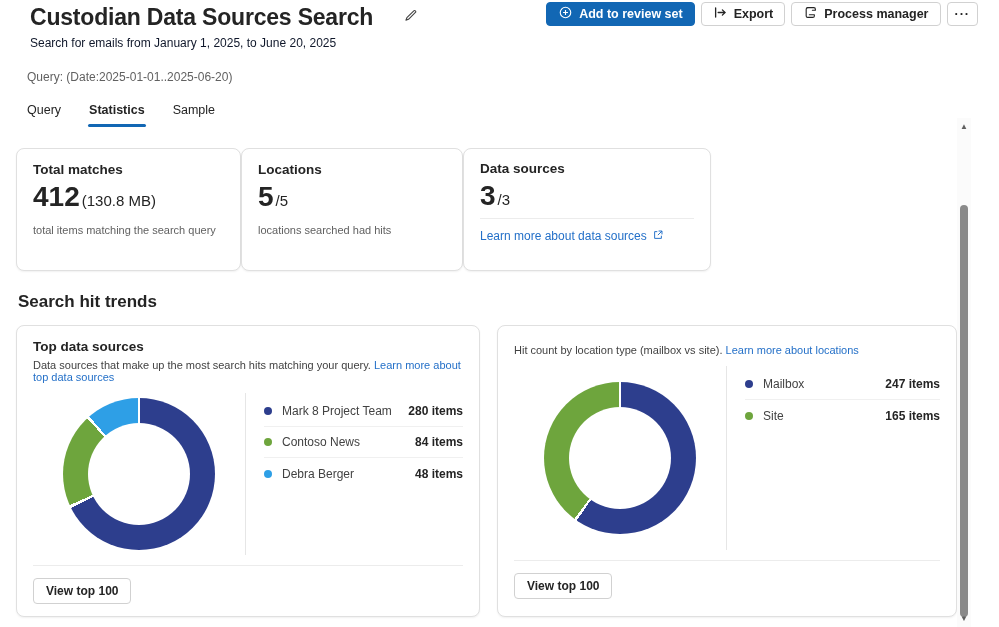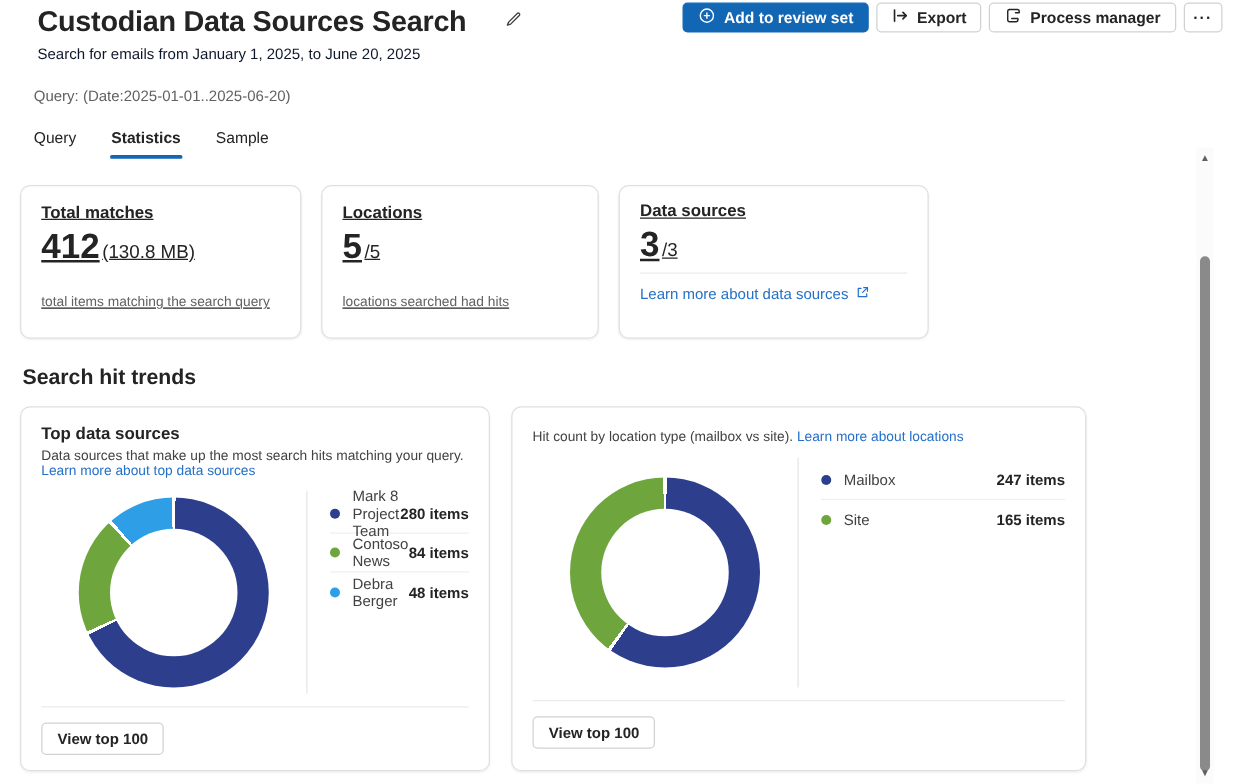--- a/index.html
+++ b/index.html
@@ -32,41 +32,41 @@
   
   .tabs { display: flex; gap: 8px; margin: 12px 0 0 17px; }
   .tab { position: relative; padding: 7px 10px 10px 10px; font-size: 12.5px; color: #242424; cursor: pointer; background:none; border:none; font-family: "Liberation Sans", sans-serif;}
   .tab.active { font-weight: bold; }
   .tab.active::after {
     content: ""; position: absolute; left: 9px; right: 9px; bottom: 0;
     height: 3px; border-radius: 2px; background: #1267b4;
   }
 
   
-  .stat-row { display: flex; gap: 16px; margin: 21px 16px 0 16px; text-decoration: underline; }
+  .stat-row { display: flex; margin: 21px 16px 0 16px; }
   .card {
     background: #fff; border: 1px solid #e0e0e0; border-radius: 8px;
     box-shadow: 0 1px 2px rgba(0,0,0,0.06);
   }
   .stat-card { width: 225px; height: 123px; padding: 13px 16px; }
   .stat-card.c2 { width: 222px; }
   .stat-card.c3 { width: 248px; padding-top: 12px; }
   .stat-title { font-size: 13.5px; font-weight: bold; }
   .stat-value { margin-top: 6px; display: flex; align-items: baseline; gap: 2px; }
   .stat-value .big { font-size: 28px; font-weight: bold; line-height: 1; }
   .stat-value .small { font-size: 15px; color: #242424; }
-  .stat-caption { margin-top: 25px; font-size: 11px; color: #616161; }
+  .stat-caption { margin-top: 13px; font-size: 11px; color: #616161; }
   .stat-card.c3 .stat-caption { margin-top: 10px; }
   .stat-divider { border: none; border-top: 1px solid #ececec; margin: 8px 0 7px 0; }
   .stat-link { font-size: 12px; color: #2470c8; text-decoration: none; display: inline-flex; align-items: center; gap: 5px; cursor: pointer; }
 
   
   .trends-heading { margin: 21px 0 0 18px; font-size: 17px; font-weight: bold; }
   .trend-row { display: flex; gap: 17px; margin: 13px 16px 0 16px; }
-  .trend-card { width: 376px; height: 292px; padding: 13px 16px 0 16px; display: flex; flex-direction: column; }
+  .trend-card { width: 464px; height: 292px; padding: 13px 16px 0 16px; display: flex; flex-direction: column; }
   .trend-card.c2 { width: 460px; }
   .trend-title { font-size: 13.5px; font-weight: bold; }
   .trend-desc { font-size: 11px; color: #424242; margin-top: 5px; }
   .trend-desc .inline-link { color: #2470c8; cursor: pointer; }
 
   .trend-body { display: flex; margin-top: 8px; height: 188px; }
   .donut-zone { width: 212px; display: flex; align-items: center; justify-content: center; position: relative; }
   .donut { width: 152px; height: 152px; border-radius: 50%; position: relative; }
   .donut-hole { position: absolute; inset: 25px; background: #fff; border-radius: 50%; }
   .v-divider { width: 1px; background: #e6e6e6; margin: 2px 0; }

